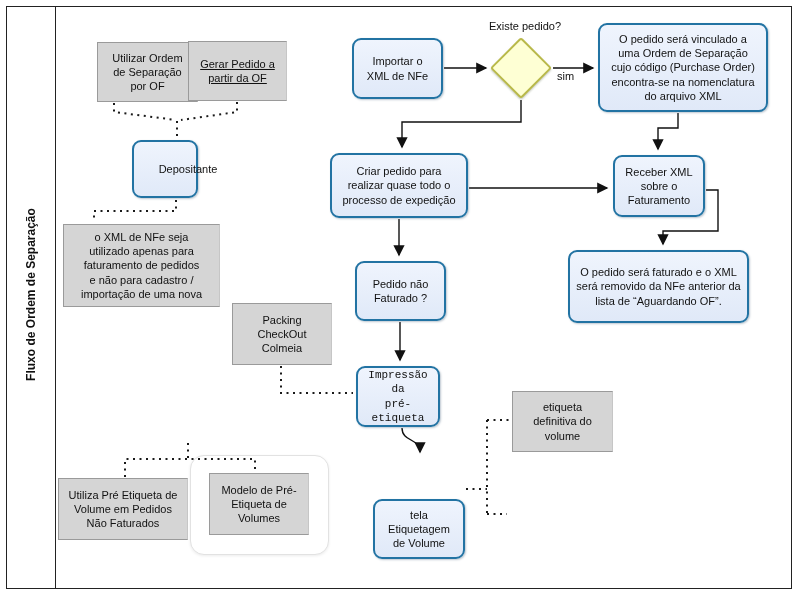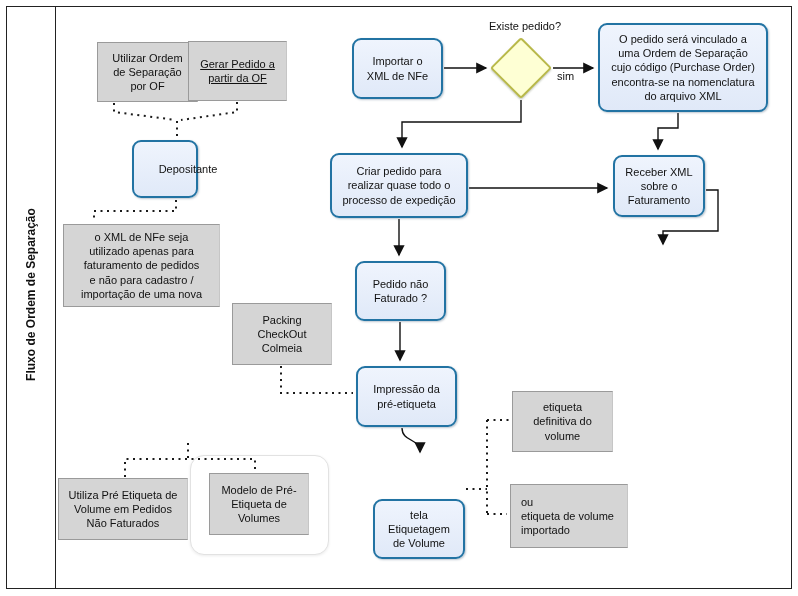--- a/index.html
+++ b/index.html
@@ -81,41 +81,41 @@
 Colmeia</div>
   <div class="note" style="left:58px;top:478px;width:130px;height:62px;">Utiliza Pré Etiqueta de
 Volume em Pedidos
 Não Faturados</div>
   <div class="note" style="left:209px;top:473px;width:100px;height:62px;">Modelo de Pré-
 Etiqueta de
 Volumes</div>
   <div class="note" style="left:512px;top:391px;width:101px;height:61px;">etiqueta
 definitiva do
 volume</div>
-  <div class="note note-left" style="left:510px;top:484px;width:118px;height:64px;">ou
-etiqueta de  volume
-importado</div>
 
   <div class="task" style="left:352px;top:38px;width:91px;height:61px;">Importar o
 XML de NFe</div>
   <div class="task" style="left:132px;top:140px;width:66px;height:58px;padding-left:48px;">Depositante</div>
   <div class="task" style="left:598px;top:23px;width:170px;height:89px;">O pedido será vinculado a
 uma Ordem de Separação
 cujo código (Purchase Order)
 encontra-se na nomenclatura
 do arquivo XML</div>
   <div class="task" style="left:330px;top:153px;width:138px;height:65px;">Criar pedido para
 realizar quase todo o
 processo de expedição</div>
   <div class="task" style="left:613px;top:155px;width:92px;height:62px;">Receber XML
 sobre o
 Faturamento</div>
+  <div class="task" style="left:568px;top:250px;width:181px;height:73px;">O pedido será  faturado e o XML
+será removido da NFe anterior da
+lista de “Aguardando OF”.</div>
   <div class="task" style="left:355px;top:261px;width:91px;height:60px;">Pedido não
 Faturado ?</div>
-  <div class="task" style="left:356px;top:366px;width:101px;height:61px;">Impressão da
+  <div class="task" style="left:356px;top:366px;width:84px;height:61px;font-family:Liberation Mono, monospace;">Impressão da
 pré-etiqueta</div>
   <div class="task" style="left:373px;top:458px;width:92px;height:60px;margin-top:41px;">tela
 Etiquetagem
 de Volume</div>
 
   <div class="diamond"></div>
 
   <div class="float-label" style="left:484px;top:20px;width:82px;text-align:center;">Existe pedido?</div>
   <div class="float-label" style="left:557px;top:70px;">sim</div>
 

